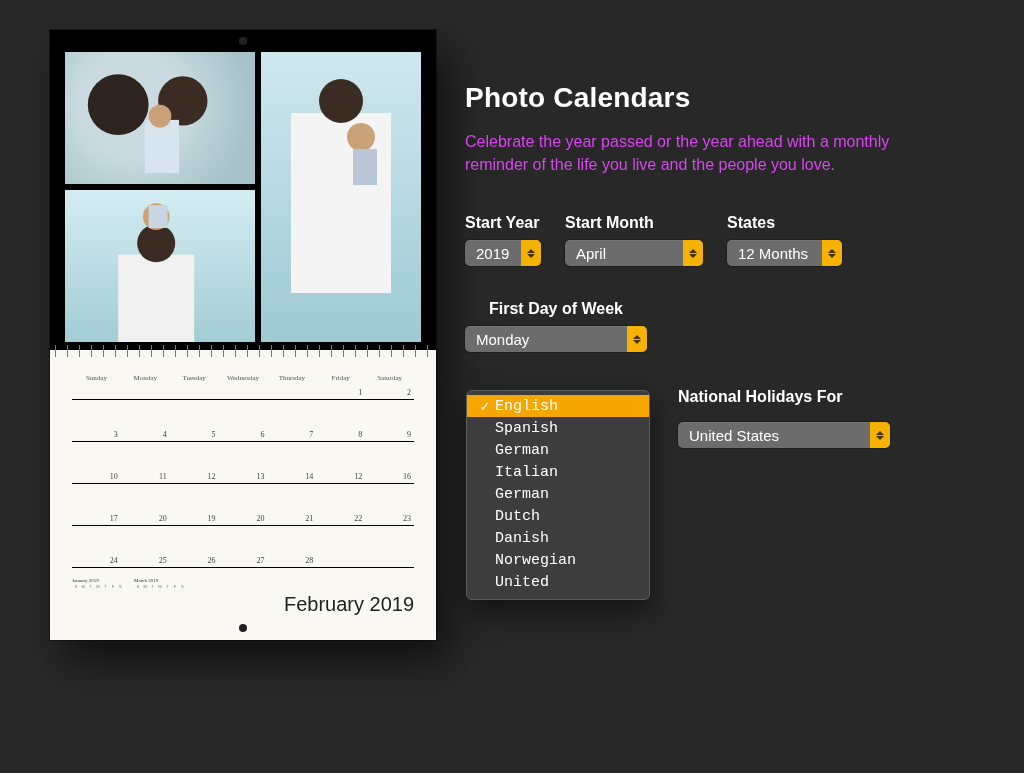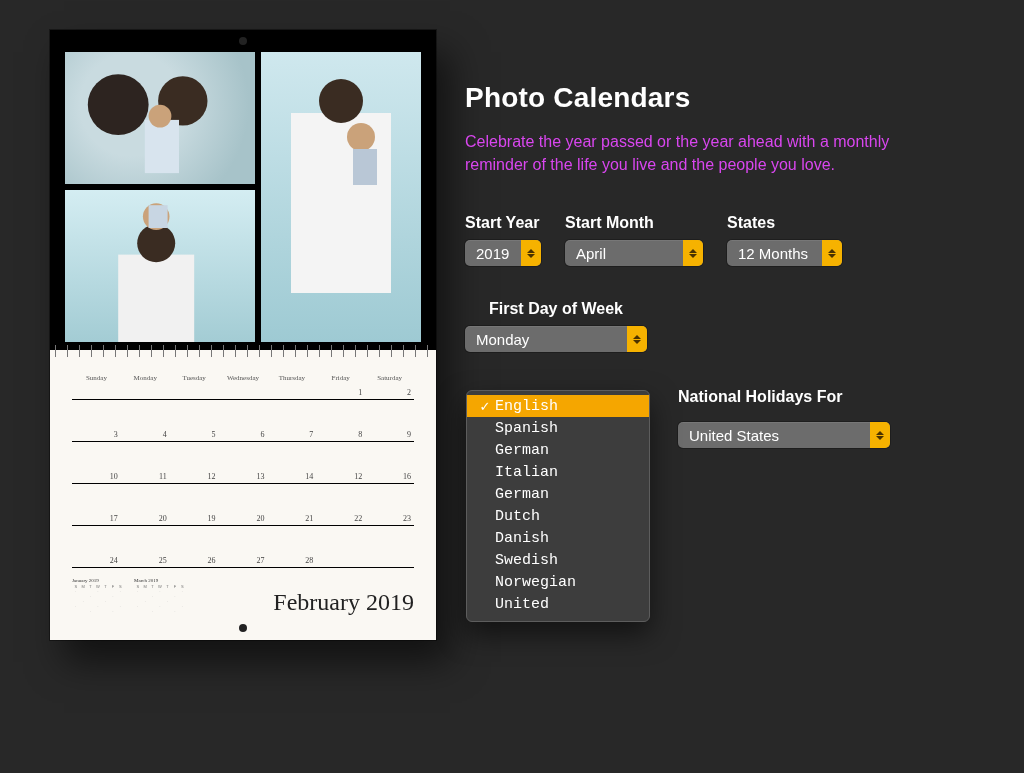--- a/index.html
+++ b/index.html
@@ -127,22 +127,22 @@
     font-size: 4px;
     color: #777;
     gap: 0;
   }
   .mini .mgrid span { text-align: center; }
 
   .monthlabel {
     position: absolute;
     right: 22px;
     bottom: 24px;
-    font-family: Liberation Serif, serif;
-    font-size: 24px;
+    font-family: Liberation Sans, sans-serif;
+    font-size: 20px;
     color: #222;
   }
 
   
   .panel {
     position: absolute;
     left: 465px;
     top: 82px;
     right: 40px;
   }
@@ -588,24 +588,20 @@
       <div class="item">
         <span class="check"></span>
         <span class="lbl">Dutch</span>
       </div>
       <div class="item">
         <span class="check"></span>
         <span class="lbl">Danish</span>
       </div>
       <div class="item">
         <span class="check"></span>
-        <span class="lbl">Swedish</span>
-      </div>
-      <div class="item">
-        <span class="check"></span>
         <span class="lbl">Norwegian</span>
       </div>
       <div class="item">
         <span class="check"></span>
         <span class="lbl">United</span>
       </div>
     </div>
 
 </div>
 

